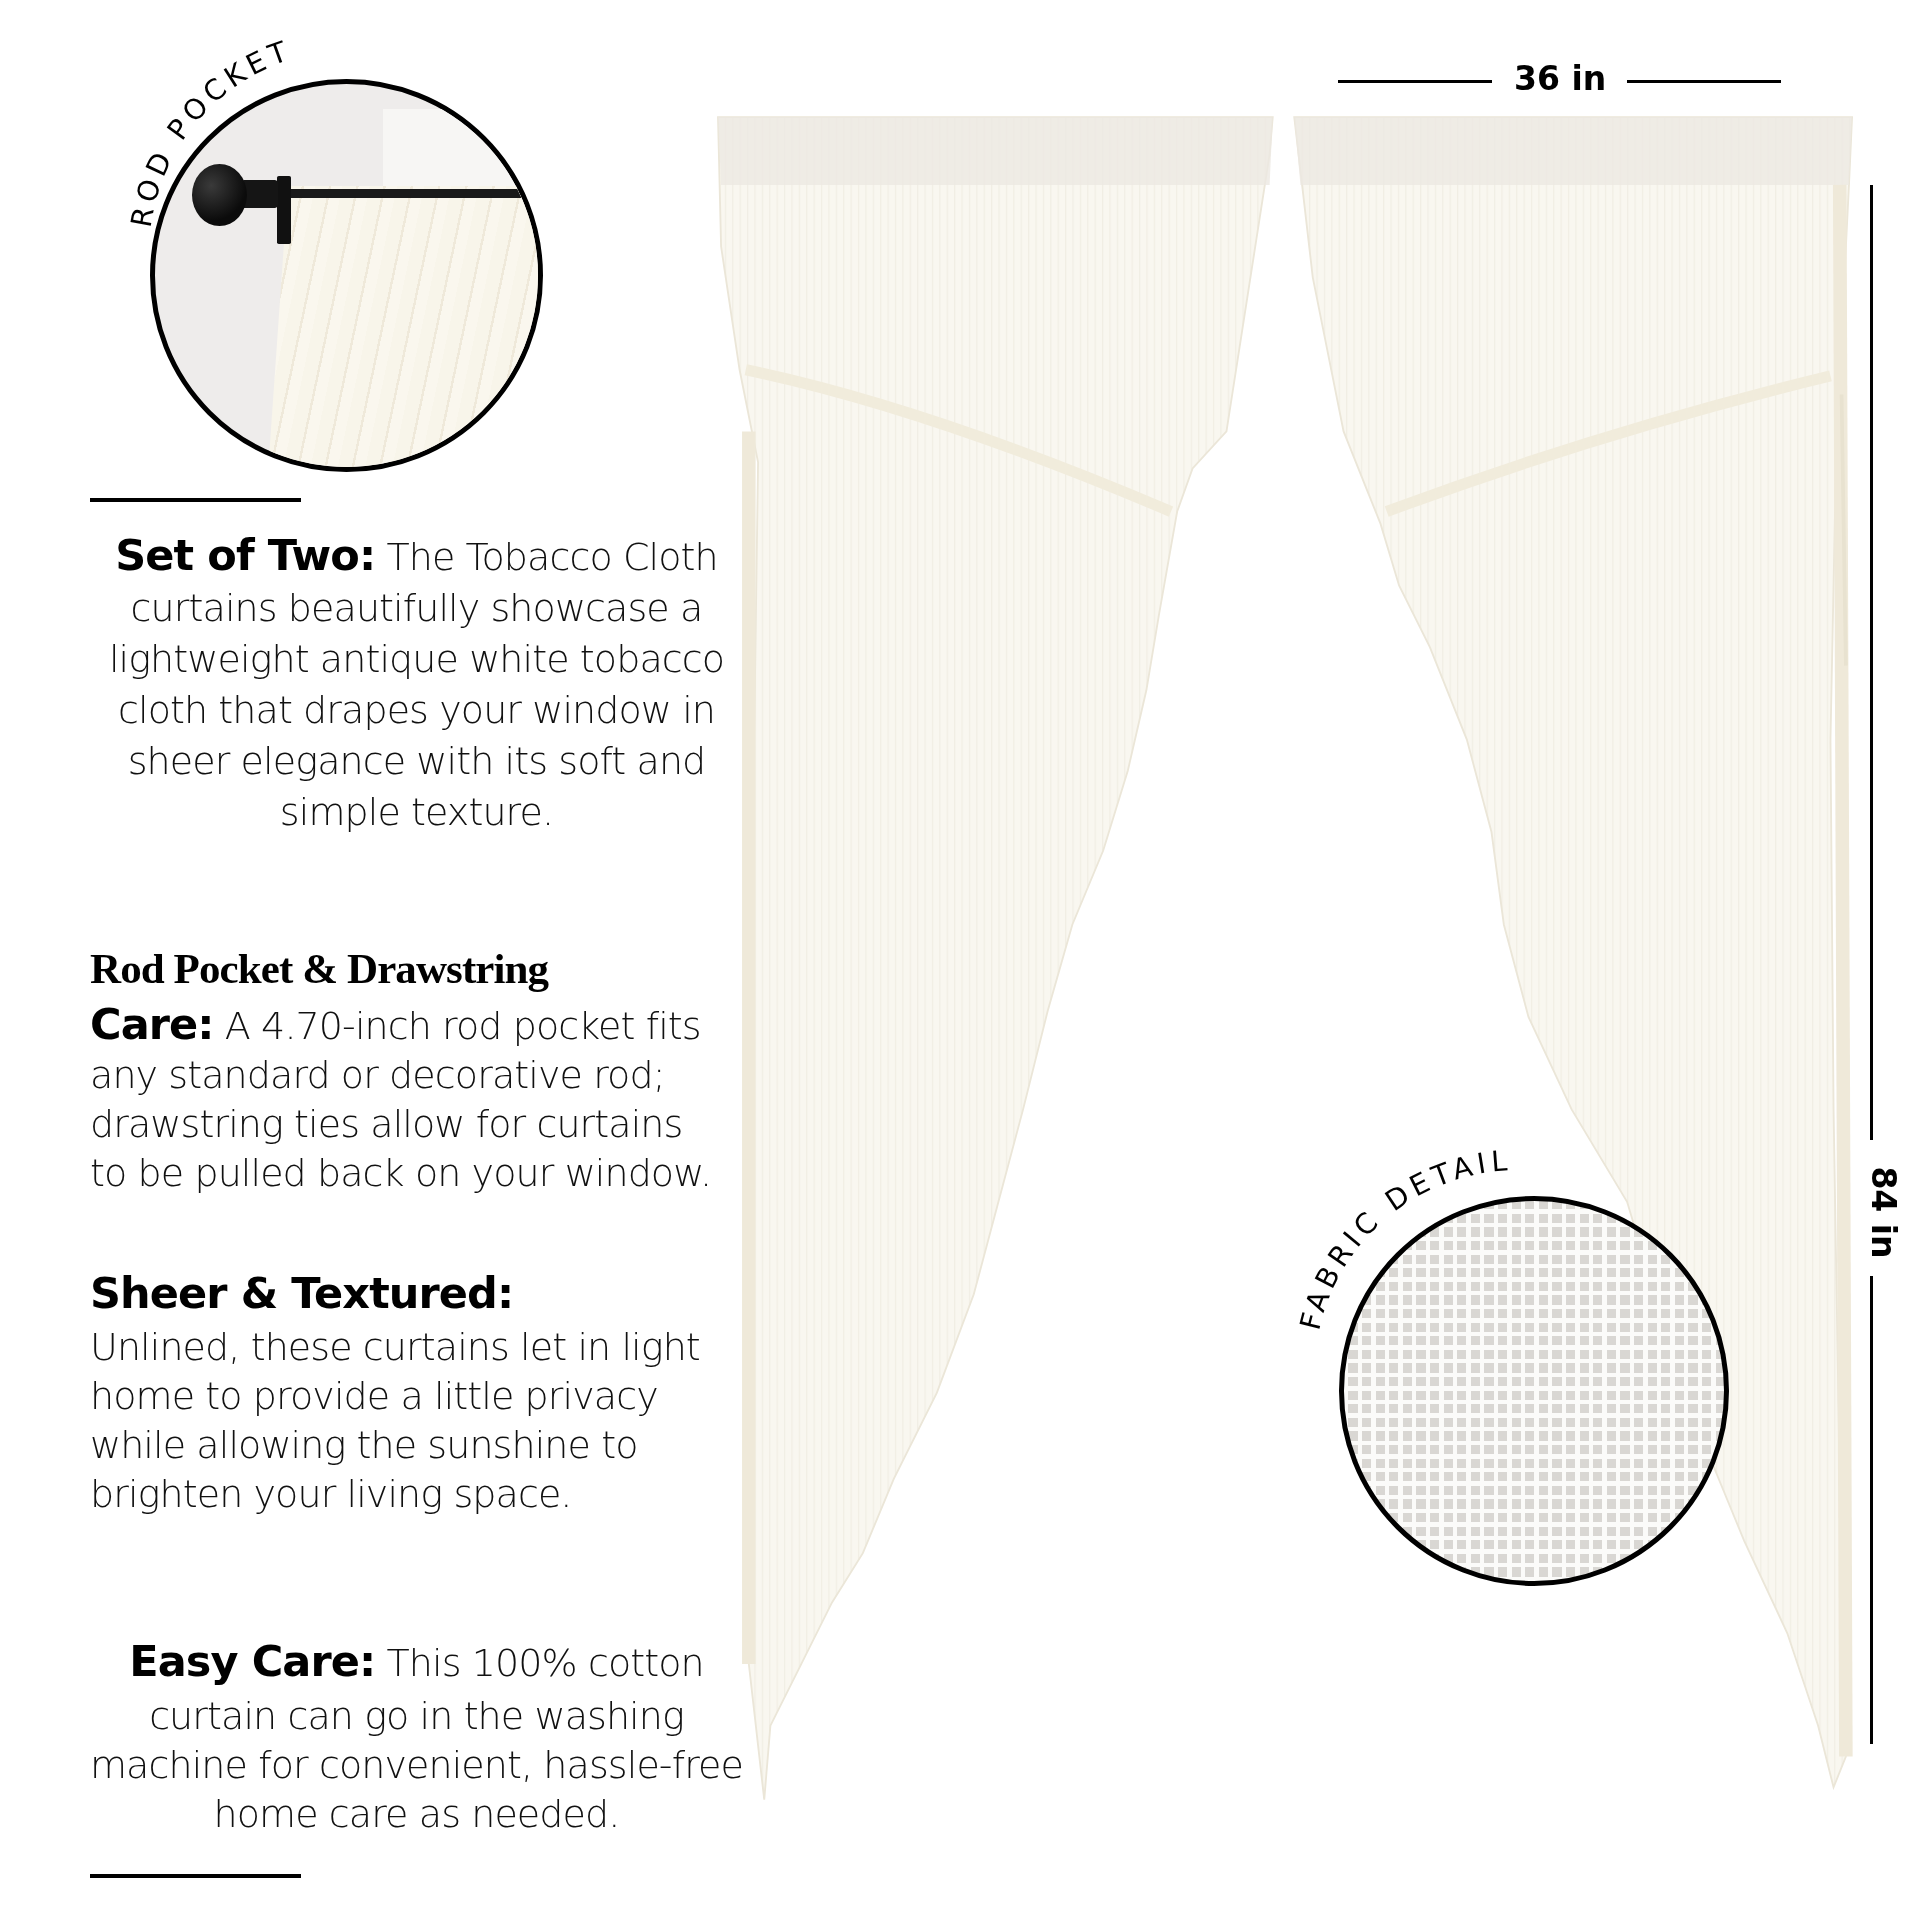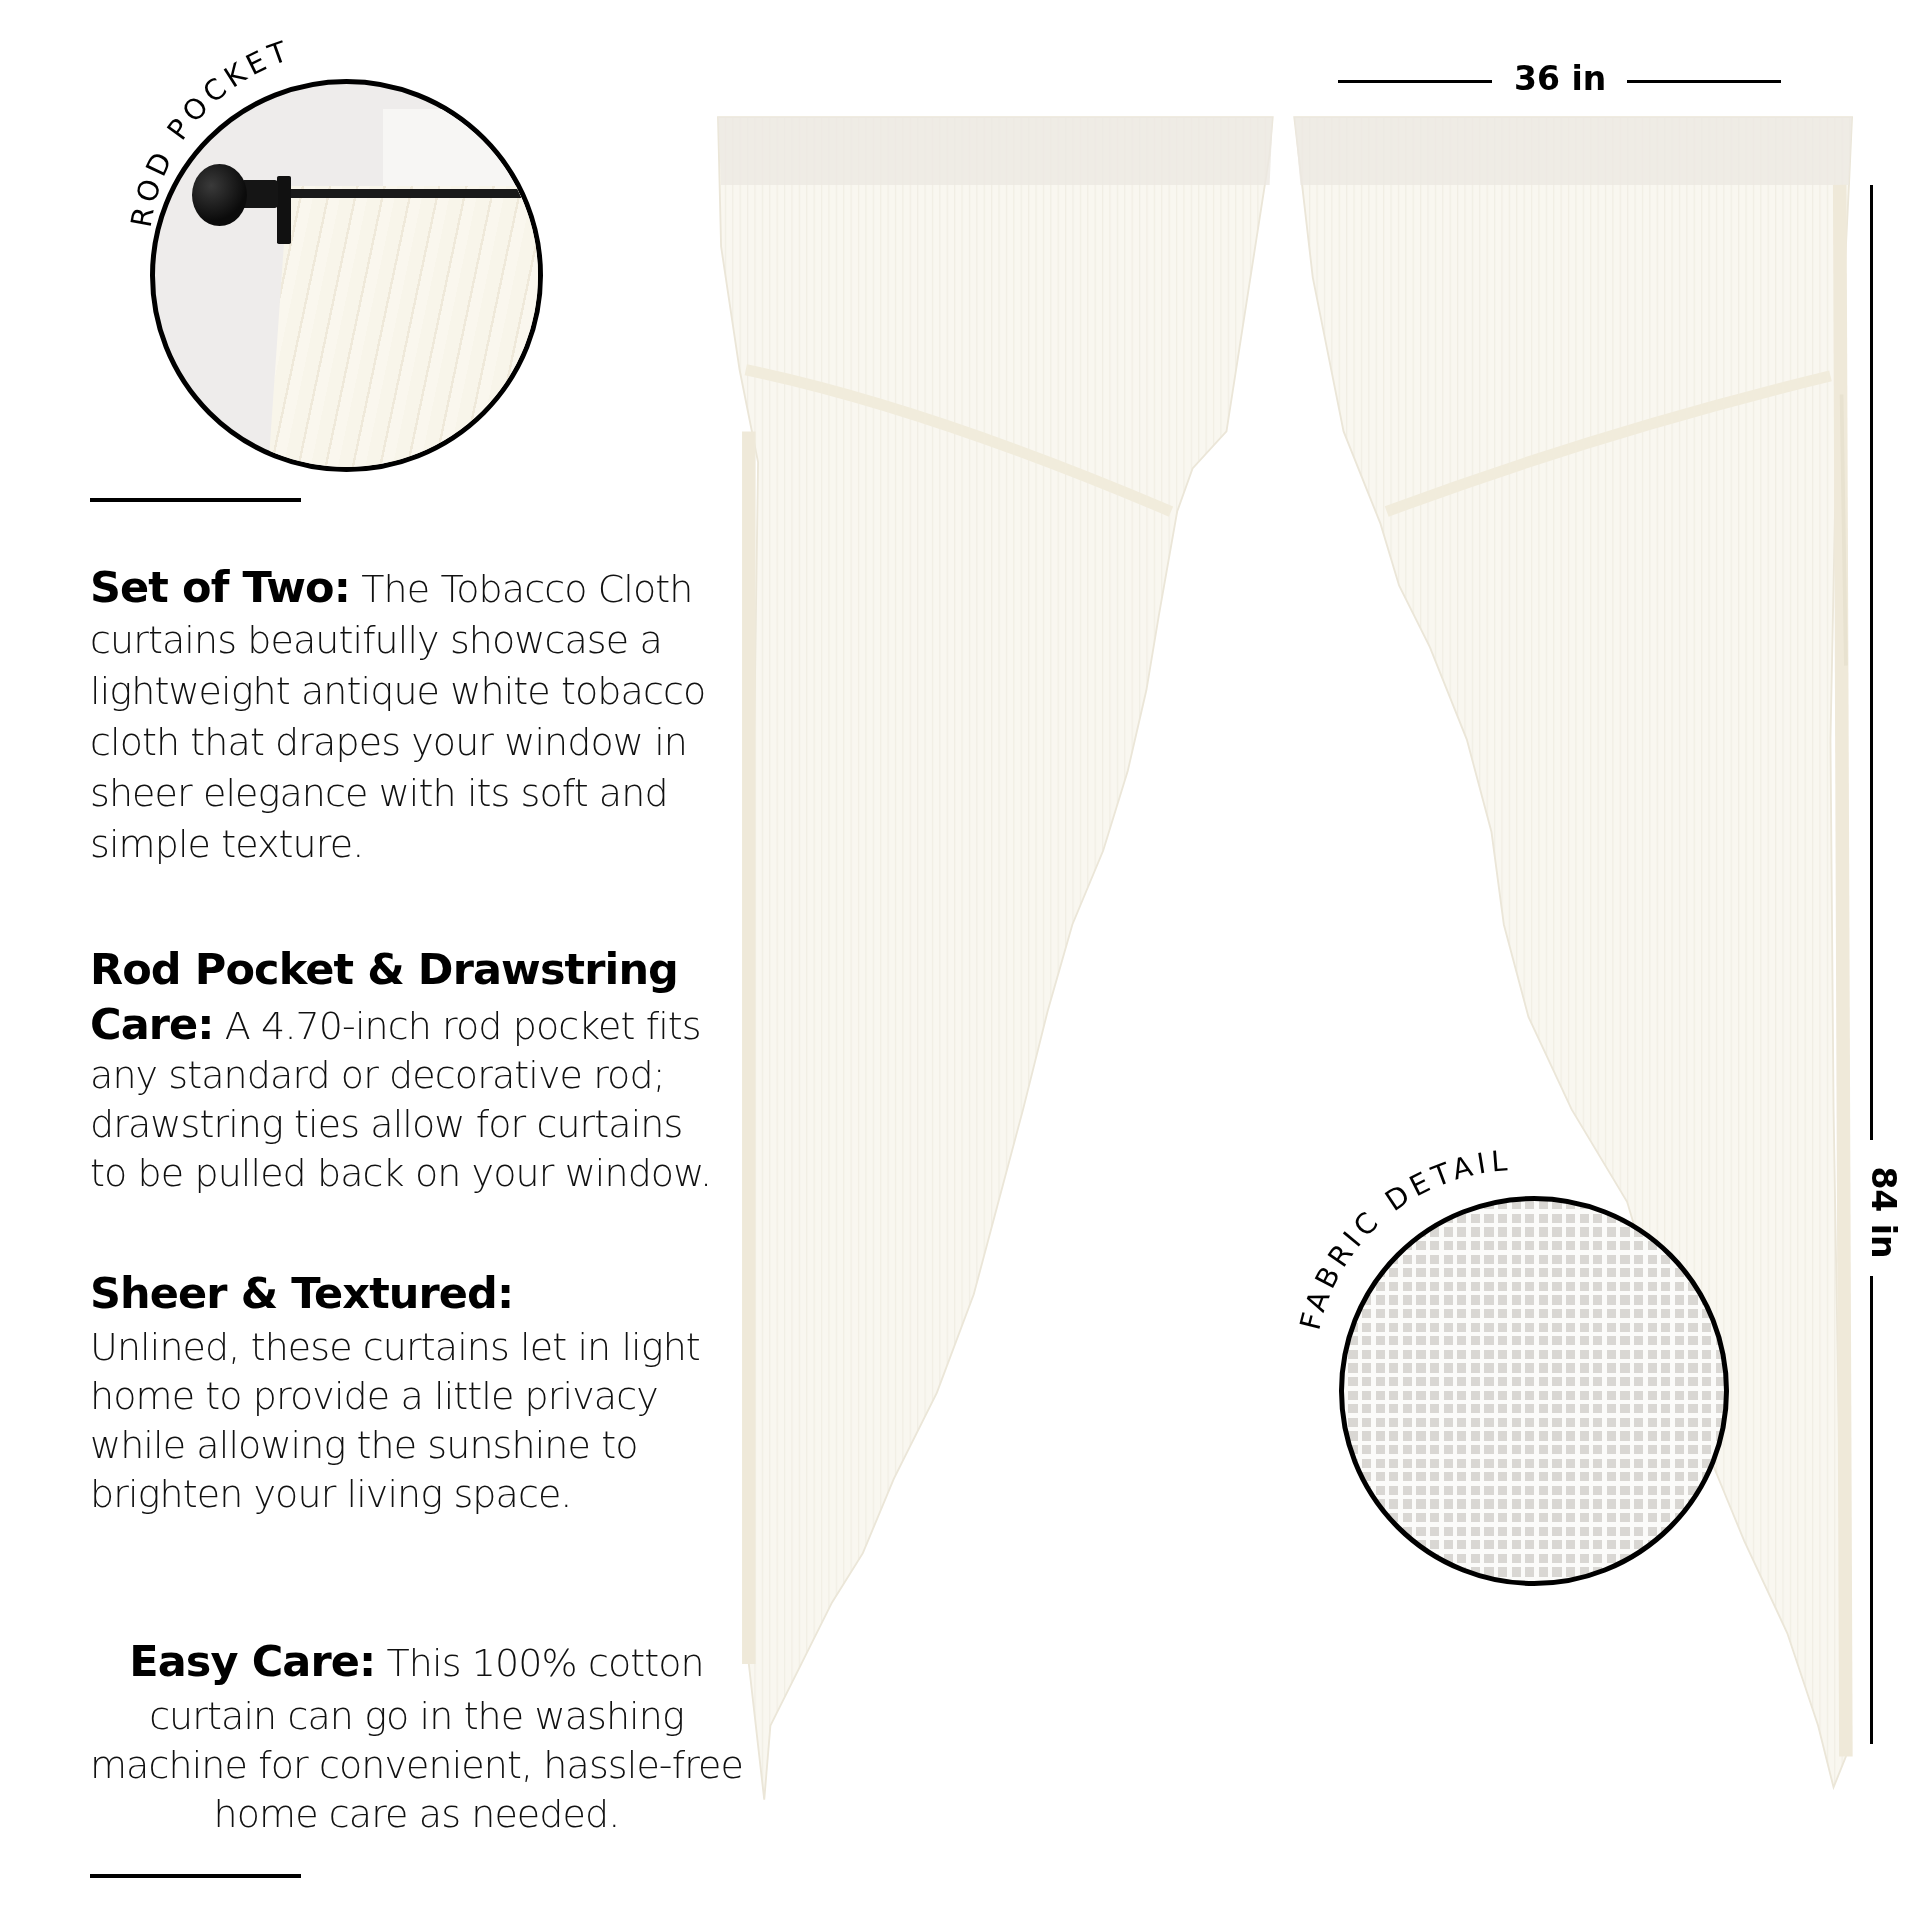--- a/index.html
+++ b/index.html
@@ -54,31 +54,31 @@
   <div class="window-frame"></div>
   <div class="rod-fabric"></div>
   <div class="rod-bar"></div>
   <div class="bracket"></div>
   <div class="finial-neck"></div>
   <div class="finial"></div>
 </div>
 
 <div class="divider" style="left:90px;top:498px;width:211px;"></div>
 
-<div class="feature" style="top:562px;">
+<div class="feature" style="top:530px;text-align:center;">
   <div><span class="head">Set of Two:</span> <span>The Tobacco Cloth</span></div>
   <div>curtains beautifully showcase a</div>
   <div>lightweight antique white tobacco</div>
   <div>cloth that drapes your window in</div>
   <div>sheer elegance with its soft and</div>
   <div>simple texture.</div>
 </div>
 
 <div class="feature" style="top:938px;line-height:49px;">
-  <div class="head" style="line-height:62px;">Rod Pocket &amp; Drawstring</div>
+  <div class="head" style="line-height:62px;font-family:Liberation Serif, serif;">Rod Pocket &amp; Drawstring</div>
   <div><span class="head">Care:</span> <span>A 4.70-inch rod pocket fits</span></div>
   <div>any standard or decorative rod;</div>
   <div>drawstring ties allow for curtains</div>
   <div>to be pulled back on your window.</div>
 </div>
 
 <div class="feature" style="top:1264px;line-height:49px;">
   <div class="head" style="line-height:59px;">Sheer &amp; Textured:</div>
   <div>Unlined, these curtains let in light</div>
   <div>home to provide a little privacy</div>

